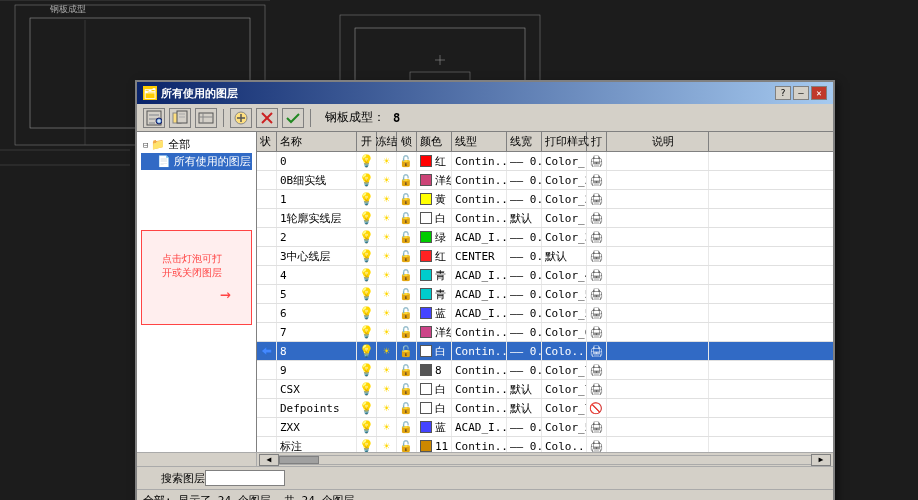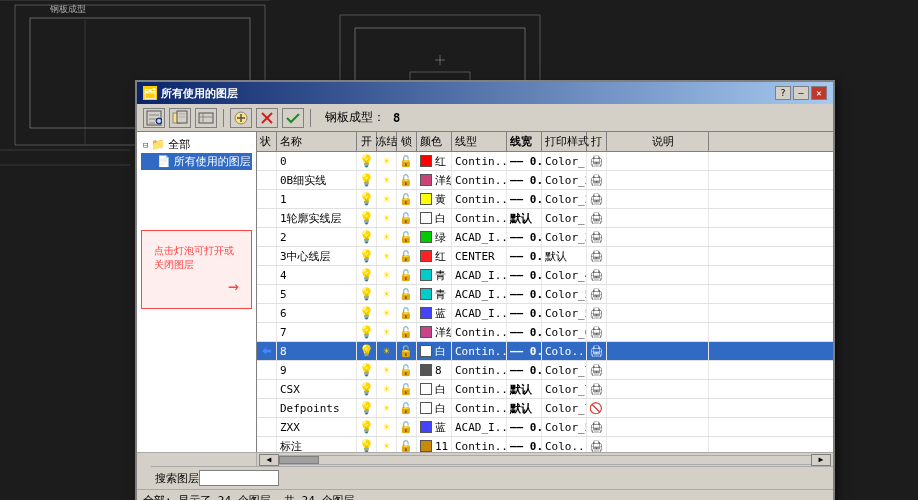--- a/index.html
+++ b/index.html
@@ -227,21 +227,21 @@
     }
 
     
     .col-status { width: 20px; min-width: 20px; }
     .col-name { width: 80px; min-width: 80px; }
     .col-on { width: 20px; min-width: 20px; justify-content: center; }
     .col-freeze { width: 20px; min-width: 20px; justify-content: center; }
     .col-lock { width: 20px; min-width: 20px; justify-content: center; }
     .col-color { width: 35px; min-width: 35px; }
     .col-linetype { width: 55px; min-width: 55px; }
-    .col-linewidth { width: 35px; min-width: 35px; font-weight: bold; }
+    .col-linewidth { width: 35px; min-width: 35px; }
     .col-print-style { width: 45px; min-width: 45px; }
     .col-print { width: 20px; min-width: 20px; justify-content: center; }
     .col-desc { width: 60px; min-width: 60px; margin-left: 42px; }
 
     
     .color-swatch {
       width: 12px;
       height: 12px;
       display: inline-block;
       border: 1px solid #555;
@@ -256,27 +256,26 @@
     .sun-icon { color: #FFD700; font-size: 11px; }
 
     
     .lock-open { color: #888; font-size: 11px; }
 
     
     .print-on { color: #333; font-size: 11px; }
 
     
     .filter-area {
-      padding: 3px 4px;
+      padding: 3px 24px;
       background: #d4d0c8;
       display: flex;
       align-items: center;
       border-top: 1px solid #aaa;
       font-size: 11px;
-      margin-left: 14px;
     }
     .filter-input {
       width: 80px;
       height: 16px;
       border: 1px solid #808080;
       font-size: 11px;
       padding: 0 2px;
     }
 
     
@@ -389,21 +388,21 @@
       <div class="tree-item">
         <span class="tree-expand">⊟</span>
         <span>📁</span>
         <span>全部</span>
       </div>
       <div class="tree-item selected" style="padding-left:16px;">
         <span>📄</span>
         <span>所有使用的图层</span>
       </div>
 
-      <div style="margin-top:60px; padding:12px; border:1px solid #ff4444; background:rgba(255,200,200,0.3);">
+      <div style="margin-top:60px; padding:20px; border:1px solid #ff4444; background:rgba(255,200,200,0.3);">
         <span style="color:#ff4444; font-size:10px; line-height:1.3;">点击灯泡可打开或关闭图层</span>
         
         <div style="margin-top:4px; text-align:right; color:#ff4444; font-size:18px;">→</div>
       </div>
     </div>
 
     <div class="table-panel">
 
       <div class="table-header">
         <div class="col-header col-status">状</div>

